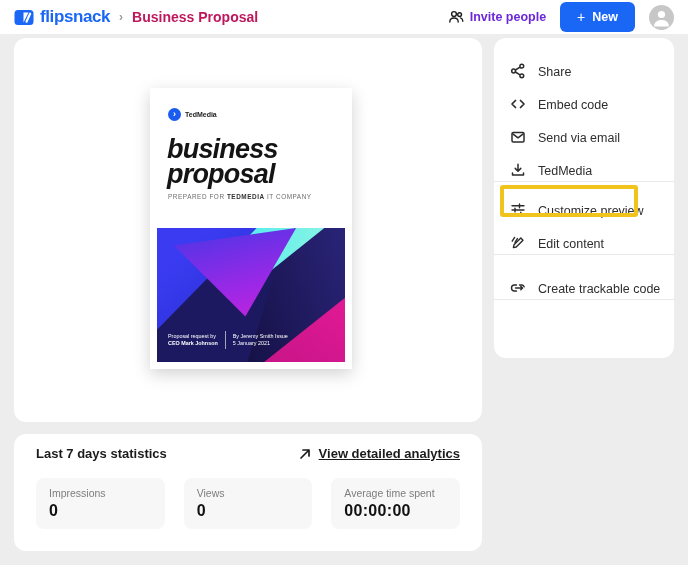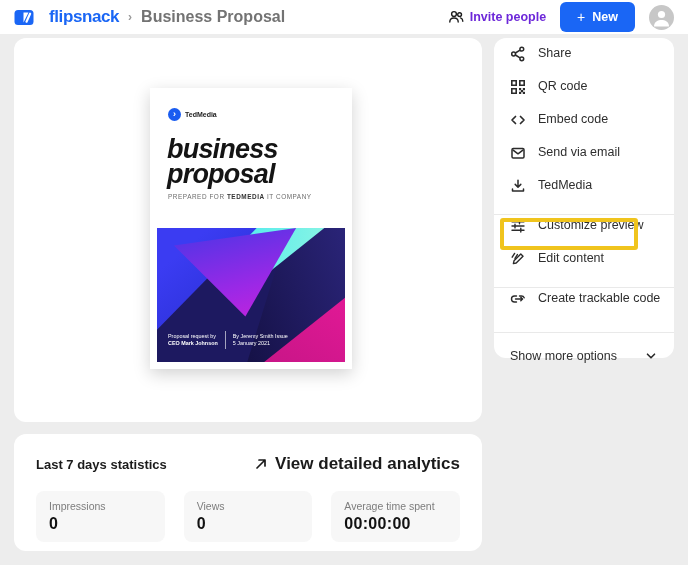--- a/index.html
+++ b/index.html
@@ -9,44 +9,44 @@
     background:#ededed;
     position:relative;
     color:#1e1e1e;
   }
   
   .header {
     position:absolute; left:0; top:0; width:688px; height:34px;
     background:#ffffff; display:flex; align-items:center;
     padding:0 14px; z-index:5;
   }
-  .logo { display:flex; align-items:center; gap:14px; cursor:pointer; }
+  .logo { display:flex; align-items:center; gap:5px; cursor:pointer; }
   .logo-text { font-size:17px; font-weight:bold; color:#1a66f5; letter-spacing:-0.4px; }
   .crumb-sep { color:#9a9a9a; font-size:12px; margin:0 9px; font-weight:bold; }
-  .crumb { font-size:16px; font-weight:bold; color:#737373; }
+  .crumb { font-size:14px; font-weight:bold; color:#be185d; }
   .header-right { margin-left:auto; display:flex; align-items:center; gap:14px; }
   .invite { display:flex; align-items:center; gap:6px; font-size:12.5px; font-weight:bold; color:#6d28d9; cursor:pointer; }
   .new-btn {
     background:#1a66f5; color:#fff; border:none; border-radius:6px;
     font-family:inherit; font-size:12.5px; font-weight:bold;
     padding:8px 17px; display:flex; align-items:center; gap:7px; cursor:pointer;
   }
   .new-plus { font-size:14px; font-weight:normal; line-height:10px; }
   .avatar {
     width:25px; height:25px; border-radius:50%; background:#c7c7c7;
     display:flex; align-items:center; justify-content:center; cursor:pointer; overflow:hidden;
   }
   
   .panel { position:absolute; background:#fff; border-radius:12px; }
   .main-panel { left:14px; top:38px; width:468px; height:384px; }
   .side-panel { left:494px; top:38px; width:180px; height:320px; padding-top:8px; }
-  .stats-panel { left:14px; top:434px; width:468px; height:117px; padding:20px 22px 0 22px; }
+  .stats-panel { left:14px; top:434px; width:468px; height:117px; padding:12px 22px 0 22px; }
   
   .menu-item {
-    height:33px; display:flex; align-items:flex-start; gap:12px;
+    height:33px; display:flex; align-items:flex-end; gap:12px;
     padding:0 16px; cursor:pointer; position:relative;
     font-size:12.5px; color:#2e2e2e; font-weight:500;
   }
   .menu-item .mi-label { white-space:nowrap; }
   .divider { height:1px; background:#e9e9e9; margin:3px 0; }
   .hl-box {
     position:absolute; left:6px; top:0px; width:138px; height:32px;
     border:4px solid #f0c41d; border-radius:3px; pointer-events:none; z-index:3;
   }
   .show-more {
@@ -78,21 +78,21 @@
   .tri-vee   { background:linear-gradient(165deg,#4d35e6 5%,#9c28e6 45%,#ed1fd0 90%); clip-path:polygon(9% 13%,74% 0,47% 66%); }
   .tri-pink  { background:linear-gradient(215deg,#f01b9e,#b8137e); clip-path:polygon(100% 52%,100% 100%,57% 100%); }
   .cover-foot {
     position:absolute; left:11px; bottom:13px; display:flex; align-items:center; gap:7px;
     color:#fff; font-size:5.4px; line-height:7px; z-index:2;
   }
   .cover-foot .vline { width:1px; height:18px; background:rgba(255,255,255,0.6); }
   
   .stats-head { display:flex; align-items:center; justify-content:space-between; }
   .stats-title { font-size:13px; font-weight:bold; color:#1b1b1b; }
-  .stats-link { display:flex; align-items:center; gap:7px; font-size:17px; font-weight:bold; color:#1b1b1b; cursor:pointer; }
+  .stats-link { display:flex; align-items:center; gap:7px; font-size:13px; font-weight:bold; color:#1b1b1b; cursor:pointer;text-decoration:underline; }
   .cards { display:flex; gap:19px; margin-top:17px; }
   .card { flex:1; background:#f7f7f7; border-radius:8px; padding:9px 13px; }
   .card-label { font-size:10.5px; color:#7d7d7d; }
   .card-value { font-size:16px; font-weight:bold; color:#111; margin-top:3px; letter-spacing:0.3px; }
   .icon { display:inline-flex; align-items:center; justify-content:center; flex:none; }
 </style>
 </head>
 <body>
 
 <div class="header">
@@ -175,35 +175,20 @@
       <svg width="16" height="16" viewBox="0 0 16 16" fill="none" stroke="#2b2b2b" stroke-width="1.5">
         <circle cx="11.8" cy="3.2" r="1.9"></circle>
           <circle cx="3.6" cy="8" r="1.9"></circle>
           <circle cx="11.8" cy="12.8" r="1.9"></circle>
         <path d="M5.4 7 L10 4.2 M5.4 9 L10 11.8"></path>
       </svg>
     </span>
     <span class="mi-label">Share</span>
   </div>
 
-  <div class="menu-item">
-    <span class="icon">
-      <svg width="16" height="16" viewBox="0 0 16 16" fill="#2b2b2b">
-        <path fill-rule="evenodd" d="M1 1h6v6H1zM2.6 2.6h2.8v2.8H2.6z"></path>
-        <path fill-rule="evenodd" d="M9 1h6v6H9zM10.6 2.6h2.8v2.8h-2.8z"></path>
-        <path fill-rule="evenodd" d="M1 9h6v6H1zM2.6 10.6h2.8v2.8H2.6z"></path>
-        <rect x="9" y="9" width="2.2" height="2.2"></rect>
-          <rect x="12.8" y="9" width="2.2" height="2.2"></rect>
-        <rect x="10.9" y="11" width="2.2" height="2.2"></rect>
-          <rect x="9" y="12.8" width="2.2" height="2.2"></rect>
-        <rect x="12.8" y="12.8" width="2.2" height="2.2"></rect>
-      </svg>
-    </span>
-    <span class="mi-label">QR code</span>
-  </div>
 
   <div class="menu-item">
     <span class="icon">
       <svg width="16" height="16" viewBox="0 0 16 16" fill="none" stroke="#2b2b2b" stroke-width="1.7" stroke-linecap="round" stroke-linejoin="round">
         <path d="M5.5 4.5 L2 8 L5.5 11.5 M10.5 4.5 L14 8 L10.5 11.5"></path>
       </svg>
     </span>
     <span class="mi-label">Embed code</span>
   </div>
 
@@ -258,28 +243,20 @@
         <path d="M6.5 5 H4.5 A3 3 0 0 0 4.5 11 H6.5"></path>
         <path d="M9.5 5 H11.5 A3 3 0 0 1 14.2 6.8"></path>
         <path d="M5.5 8 H12.5 M10.8 6.3 L12.6 8 L10.8 9.7"></path>
       </svg>
     </span>
     <span class="mi-label">Create trackable code</span>
   </div>
 
   <div class="divider"></div>
 
-  <div class="show-more">
-    <span>Show more options</span>
-    <span class="icon">
-      <svg width="14" height="14" viewBox="0 0 14 14" fill="none" stroke="#2b2b2b" stroke-width="1.6" stroke-linecap="round" stroke-linejoin="round">
-        <path d="M3.5 5.2 L7 8.8 L10.5 5.2"></path>
-      </svg>
-    </span>
-  </div>
 </div>
 
 <div class="panel stats-panel">
   <div class="stats-head">
     <span class="stats-title">Last 7 days statistics</span>
     <div class="stats-link">
       <span class="icon">
         <svg width="14" height="14" viewBox="0 0 14 14" fill="none" stroke="#1b1b1b" stroke-width="1.7" stroke-linecap="round" stroke-linejoin="round">
           <path d="M3 11 L11 3 M5 3 H11 V9"></path>
         </svg>

